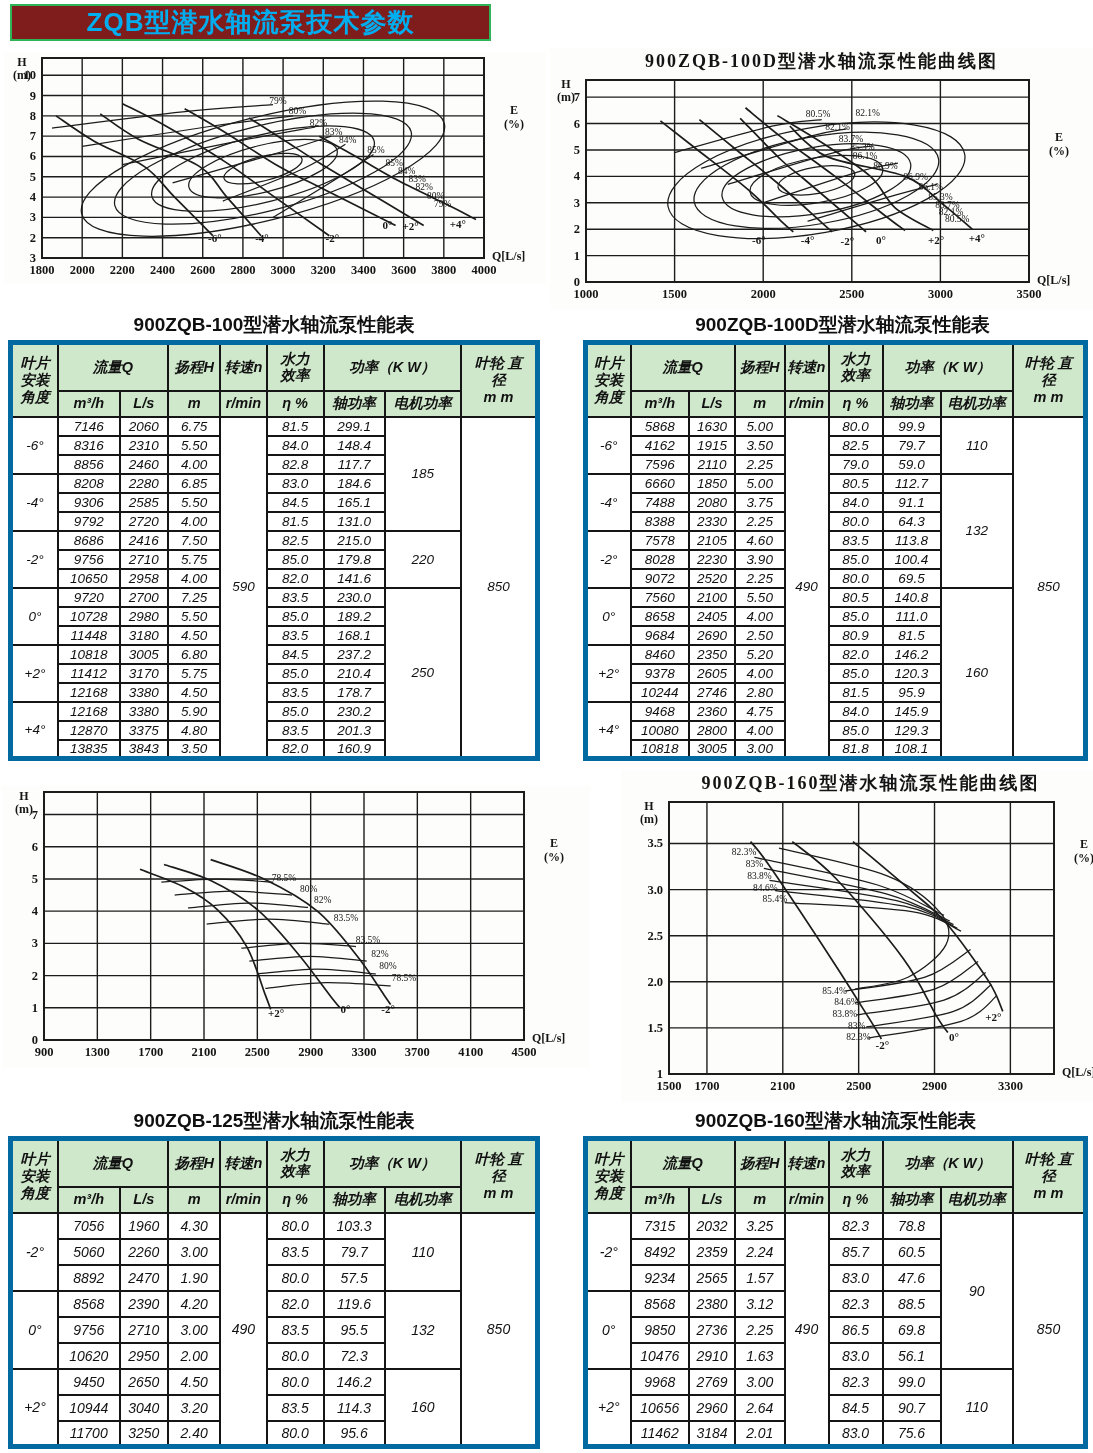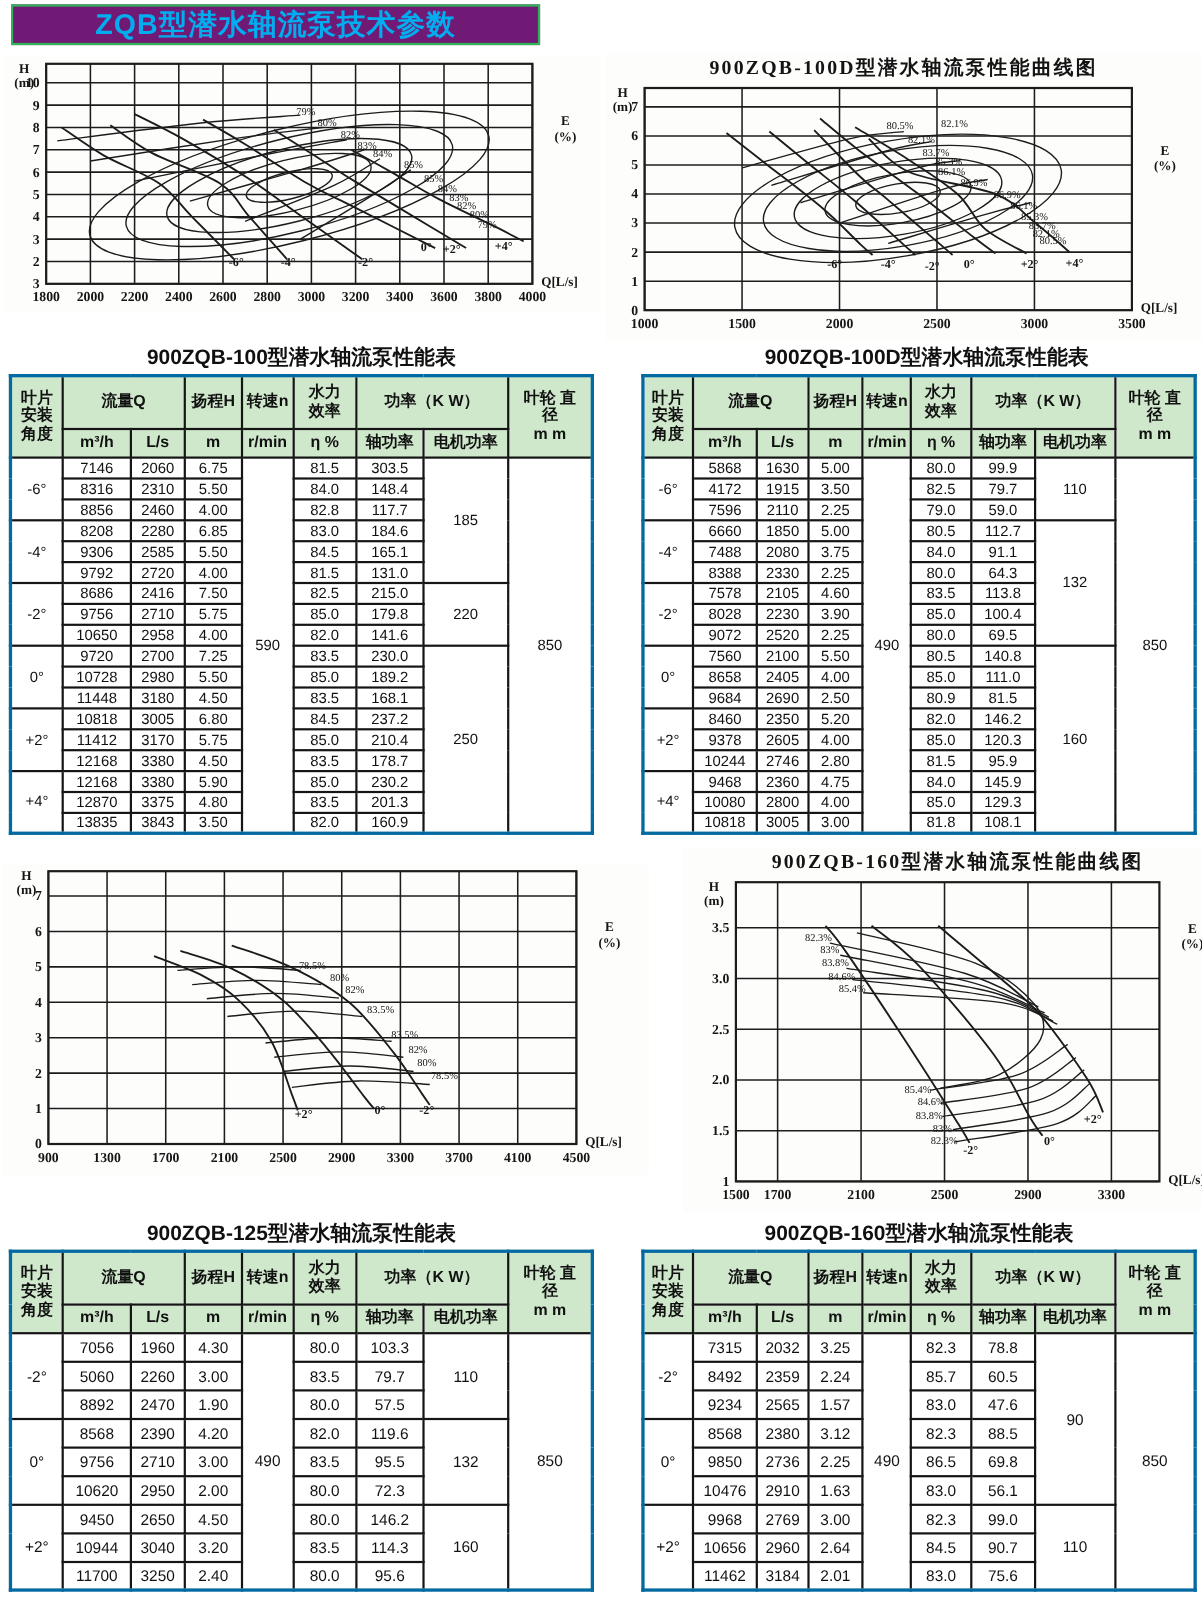--- a/index.html
+++ b/index.html
@@ -1,38 +1,38 @@
 <!DOCTYPE html>
 <html><head>
 <meta charset="utf-8">
 <style>
   html,body{margin:0;padding:0;background:#e8e8e8;}
   .page{position:relative;width:1093px;height:1453px;background:#ffffff;overflow:hidden;
         font-family:"Liberation Sans",sans-serif;color:#111;}
   
   .title-banner{position:absolute;left:10px;top:4px;width:477px;height:33px;
-        border:2px solid #2fb457;background:#701a75;display:flex;align-items:center;justify-content:center;}
+        border:2px solid #2fb457;background:#7f1d1d;display:flex;align-items:center;justify-content:center;}
   .title-banner span{font-size:26px;font-weight:bold;color:#00aeef;letter-spacing:1px;}
   
   .chart-block{position:absolute;background:#fdfdfc;}
   .chart-title{text-align:center;font-family:"Liberation Serif",serif;font-weight:bold;
         font-size:18px;letter-spacing:2px;color:#141414;height:26px;line-height:26px;white-space:nowrap;}
   svg{display:block;}
   svg text{fill:#151515;font-family:"Liberation Serif",serif;}
   .xtick,.ytick{font-size:12.5px;font-weight:bold;}
   .axlab{font-size:12px;font-weight:bold;}
   .eff{font-size:9.5px;}
   .ang{font-size:11px;font-weight:bold;}
   
   .table-caption{position:absolute;text-align:center;font-size:19px;font-weight:bold;color:#101010;}
   
   .perf-table{position:absolute;border-collapse:collapse;table-layout:fixed;background:#fff;}
   .perf-table th,.perf-table td{border:2px solid #151515;text-align:center;vertical-align:middle;
         padding:0;overflow:hidden;}
-  .perf-table{border:3px solid #0369a1;}
+  .perf-table{border:5px solid #0369a1;font-style:italic;}
   .perf-table th{background:#cfe8cb;font-weight:bold;font-size:14.5px;white-space:pre-line;line-height:1.15;}
   .perf-table td{font-size:13.5px;background:#fff;}
   .rows-big td{font-size:14px;}
   .hdr-r1{height:48px;}
   .hdr-r2{height:26px;margin-top:34px;}
   .rows-small tbody tr{height:19px;}
   .rows-big tbody tr{height:26px;}
   .angle-cell{font-size:14px;}
 </style>
 </head>
@@ -268,21 +268,21 @@
         </tr>
       </thead>
       <tbody>
         <tr>
           <td rowspan="3" class="angle-cell">-6°</td>
           <td>7146</td>
           <td>2060</td>
           <td>6.75</td>
           <td rowspan="18">590</td>
           <td>81.5</td>
-          <td>303.5</td>
+          <td>299.1</td>
           <td rowspan="6">185</td>
           <td rowspan="18">850</td>
         </tr>
         <tr>
           <td>8316</td>
           <td>2310</td>
           <td>5.50</td>
           <td>84.0</td>
           <td>148.4</td>
         </tr>
@@ -450,21 +450,21 @@
           <td>5868</td>
           <td>1630</td>
           <td>5.00</td>
           <td rowspan="18">490</td>
           <td>80.0</td>
           <td>99.9</td>
           <td rowspan="3">110</td>
           <td rowspan="18">850</td>
         </tr>
         <tr>
-          <td>4172</td>
+          <td>4162</td>
           <td>1915</td>
           <td>3.50</td>
           <td>82.5</td>
           <td>79.7</td>
         </tr>
         <tr>
           <td>7596</td>
           <td>2110</td>
           <td>2.25</td>
           <td>79.0</td>

